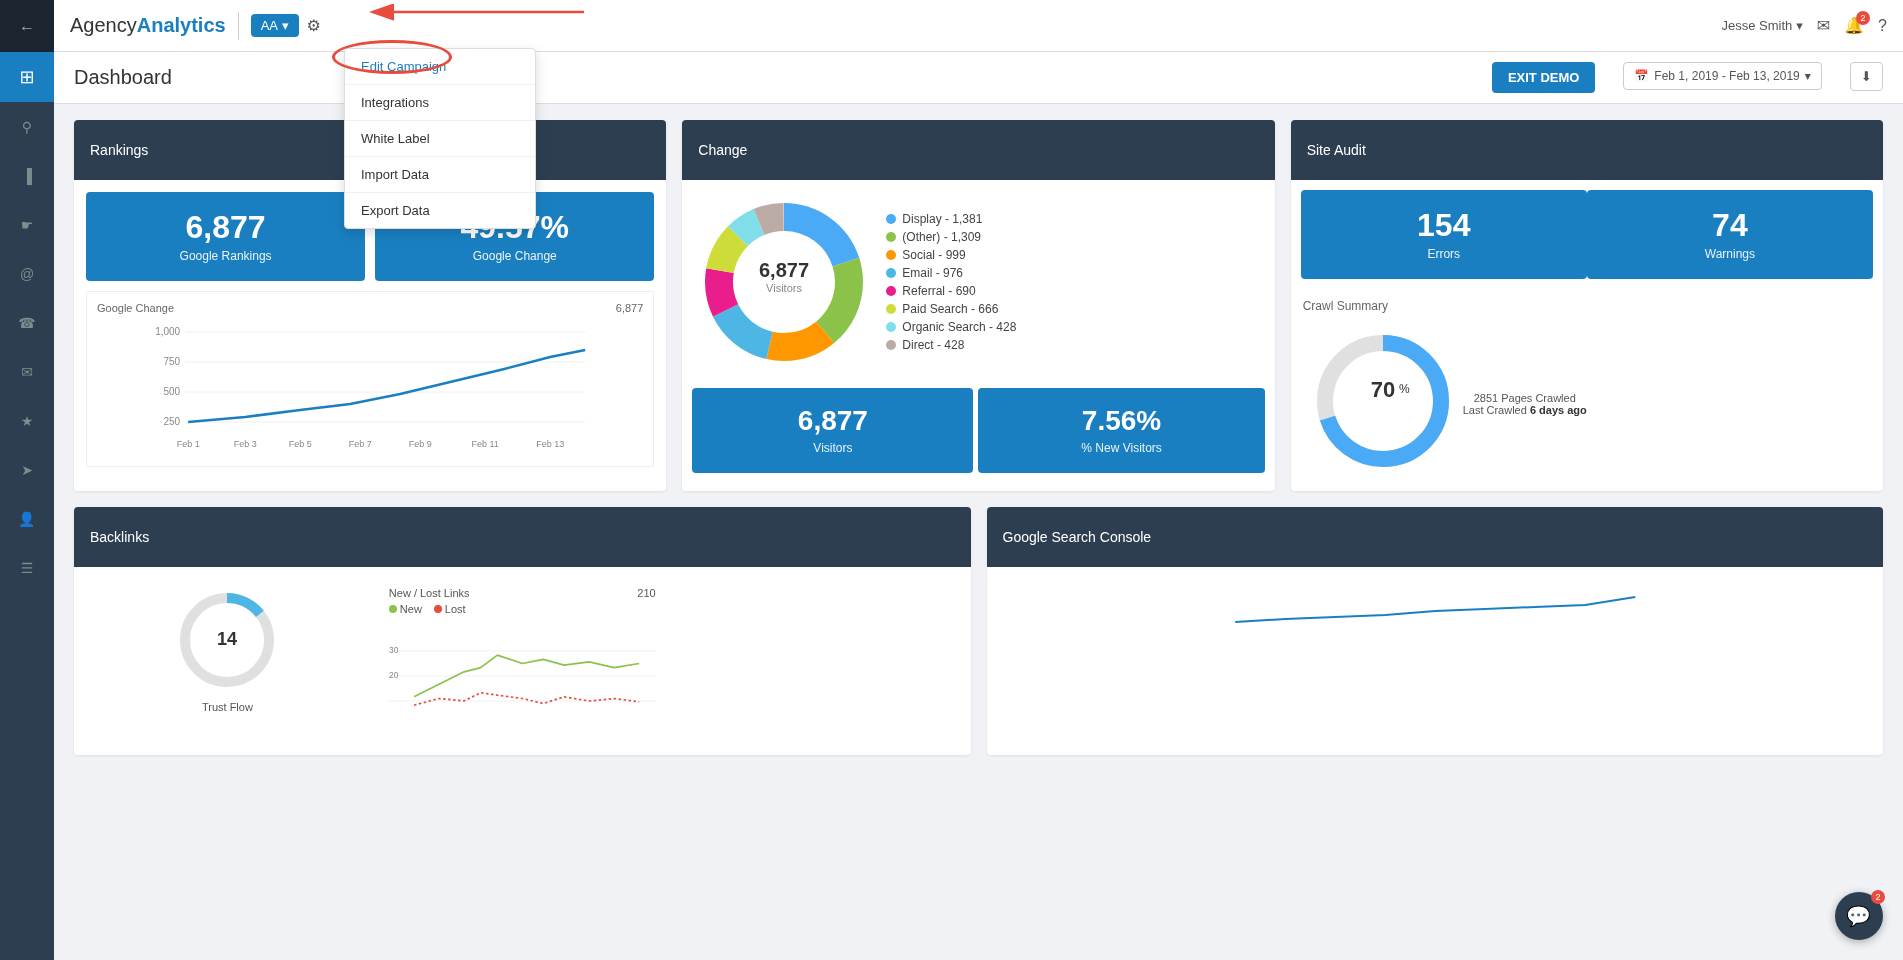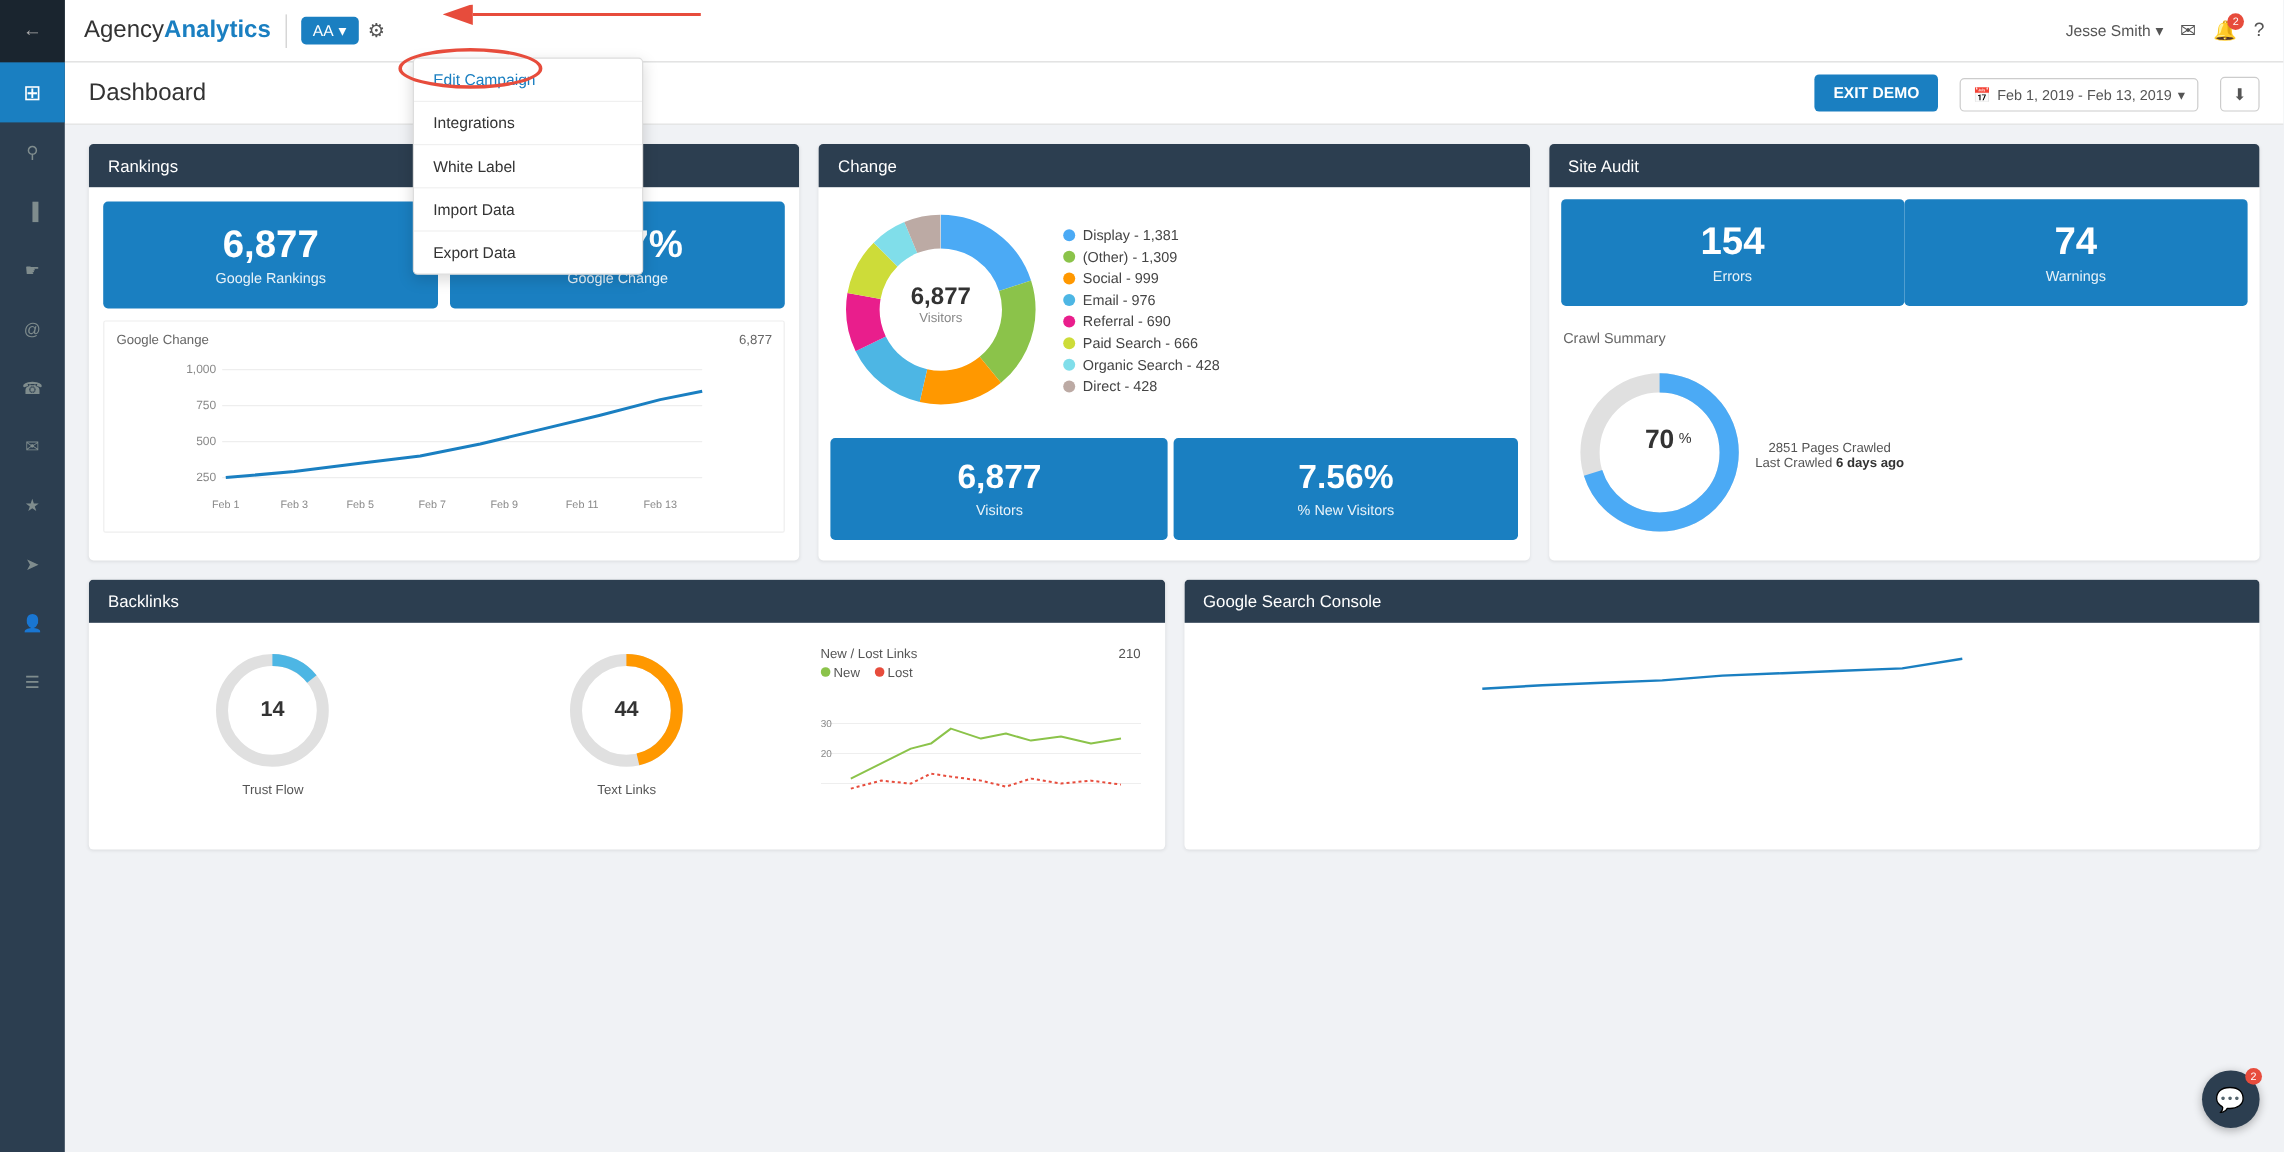--- a/index.html
+++ b/index.html
@@ -114,21 +114,21 @@
     
     .subheader {
       background: #fff;
       height: 52px;
       display: flex;
       align-items: center;
       padding: 0 20px;
       border-bottom: 1px solid #ddd;
     }
     .subheader h1 { font-size: 20px; font-weight: 400; color: #333; }
-    .subheader-right { margin-left: auto; display: flex; align-items: flex-end; gap: 18px; }
+    .subheader-right { margin-left: auto; display: flex; align-items: flex-start; gap: 28px; }
     .exit-demo-btn {
       background: #1a7fc1;
       color: #fff;
       border: none;
       border-radius: 4px;
       padding: 8px 16px;
       font-size: 13px;
       font-weight: 600;
       cursor: pointer;
     }
@@ -173,21 +173,21 @@
     
     .section {
       background: #fff;
       border-radius: 4px;
       overflow: hidden;
       box-shadow: 0 1px 3px rgba(0,0,0,0.08);
     }
     .section-header {
       background: #2c3e50;
       color: #fff;
-      padding: 10px 16px;
+      padding: 22px 16px;
       font-size: 14px;
       font-weight: 500;
     }
     .section-body { padding: 12px; }
 
     
     .metric-row { display: grid; grid-template-columns: 1fr 1fr; gap: 10px; margin-bottom: 10px; }
     .metric-card {
       background: #1a7fc1;
       border-radius: 4px;
@@ -578,29 +578,20 @@
           <div class="donut-stat">
             <svg width="110" height="110" viewBox="0 0 110 110">
               <circle cx="55" cy="55" r="42" fill="none" stroke="#e0e0e0" stroke-width="10"></circle>
               <circle cx="55" cy="55" r="42" fill="none" stroke="#4db6e4" stroke-width="10" stroke-dasharray="37.7 226.3" stroke-dashoffset="0" transform="rotate(-90 55 55)"></circle>
               <circle cx="55" cy="55" r="34" fill="#fff"></circle>
               <text x="55" y="60" text-anchor="middle" font-size="18" font-weight="700" fill="#333">14</text>
             </svg>
             <div class="donut-label">Trust Flow</div>
           </div>
 
-          <div class="donut-stat">
-            <svg width="110" height="110" viewBox="0 0 110 110">
-              <circle cx="55" cy="55" r="42" fill="none" stroke="#e0e0e0" stroke-width="10"></circle>
-              <circle cx="55" cy="55" r="42" fill="none" stroke="#ff9800" stroke-width="10" stroke-dasharray="122 142" stroke-dashoffset="0" transform="rotate(-90 55 55)"></circle>
-              <circle cx="55" cy="55" r="34" fill="#fff"></circle>
-              <text x="55" y="60" text-anchor="middle" font-size="18" font-weight="700" fill="#333">44</text>
-            </svg>
-            <div class="donut-label">Text Links</div>
-          </div>
 
           <div class="mini-chart-section" style="flex:1;">
             <div class="mini-chart-header">
               <span>New / Lost Links</span>
               <span>210</span>
             </div>
             <div class="mini-legend">
               <span><span class="mini-legend-dot" style="background:#8bc34a;"></span><span>New</span></span>
               <span><span class="mini-legend-dot" style="background:#e74c3c;"></span><span>Lost</span></span>
             </div>

